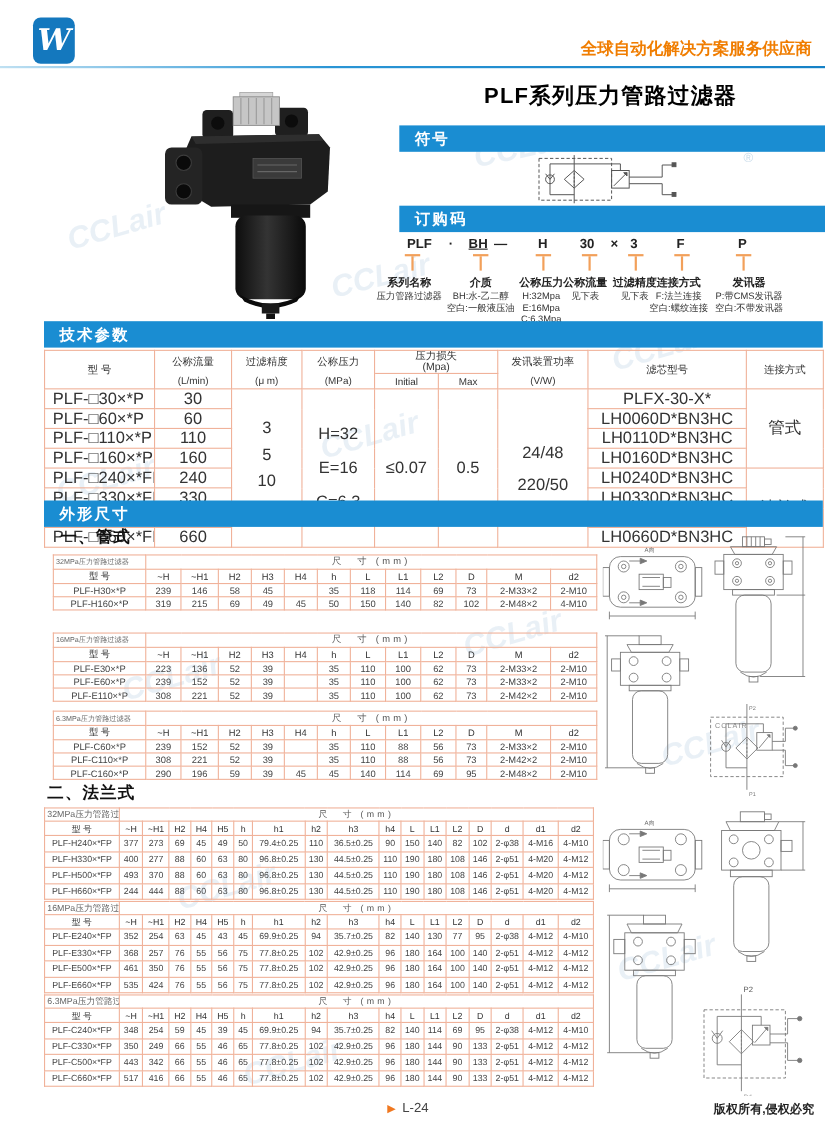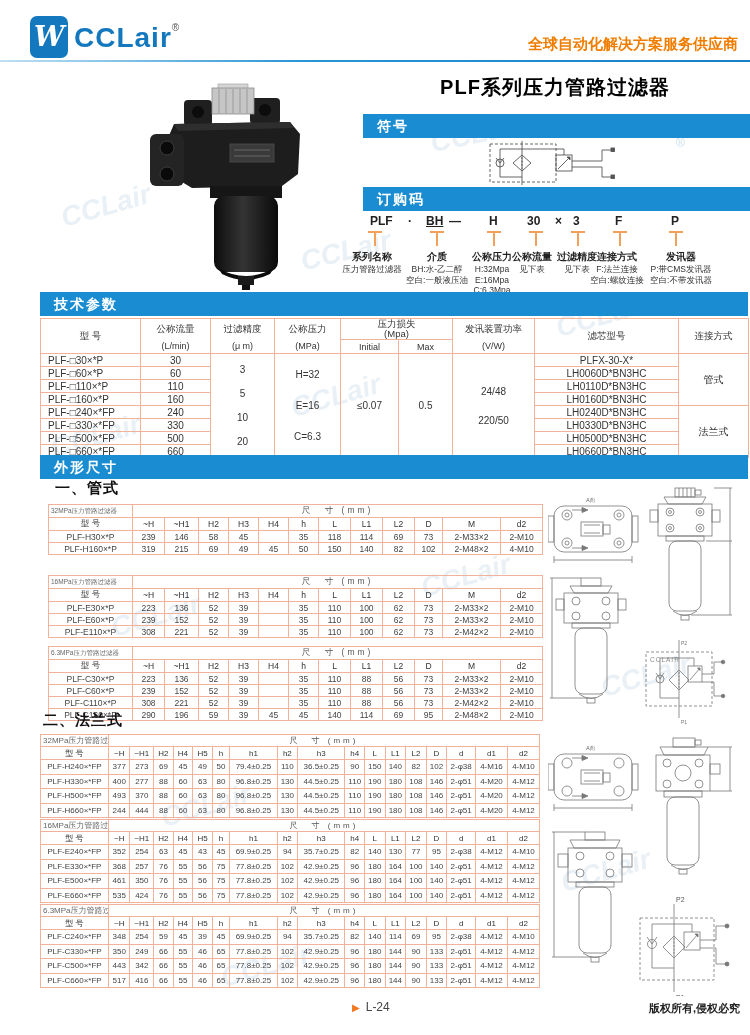--- a/index.html
+++ b/index.html
@@ -27,21 +27,21 @@
   
   .order-sec{position:absolute;left:365px;top:187px;width:385px;height:112px;}
   .cp{position:absolute;top:27px;font-size:12px;font-weight:600;color:#222;}
   .marker{position:absolute;top:44px;width:14px;height:15px;border-top:2px solid #f2a05a;}
   .marker:after{content:'';position:absolute;left:6px;top:0;width:2px;height:13px;background:#f2a05a;}
   .olabel{position:absolute;top:63px;font-weight:bold;font-size:10px;color:#222;text-align:center;white-space:nowrap;}
   .olines{position:absolute;top:77px;font-size:8.5px;color:#333;line-height:10.5px;text-align:center;white-space:nowrap;}
   
   .tech-wrap{position:absolute;left:40px;top:318px;width:708px;}
   .ttable{border-collapse:collapse;width:100%;table-layout:fixed;}
-  .ttable td{border:1px solid #f0b29a;text-align:center;font-size:10px;color:#333;height:12px;
+  .ttable td{border:1px solid #f0b29a;text-align:center;font-size:15px;color:#333;height:12px;
              padding:0;white-space:nowrap;overflow:hidden;}
   .ttable .hname{font-size:9.5px;color:#333;height:17px;}
   .ttable .nb{border-bottom:none;}
   .ttable .nt{border-top:none;}
   .ttable .hunit{font-size:9px;color:#333;height:13px;}
   .ttable .hloss span{display:block;line-height:10px;}
   .ttable .model{text-align:left;padding-left:7px;}
   .stack{display:flex;flex-direction:column;justify-content:space-around;align-items:center;margin:0 auto;}
   .stk-filter{height:96px;} .stk-press{height:92px;} .stk-power{height:58px;}
   
@@ -89,21 +89,20 @@
       <span class="wm" style="left: 160px; top: 790px; transform: rotate(-16deg);">CCLair</span>
       <span class="wm" style="left: 560px; top: 855px; transform: rotate(-16deg);">CCLair</span>
       <span class="wm" style="left: 220px; top: 950px; transform: rotate(-16deg);">CCLair</span>
     </div>
   <span class="regmark" style="left:676px;top:136px;">®</span>
   <span class="regmark" style="left:737px;top:193px;">®</span>
 
   <div class="logo-box">
     <div class="logo-glyph">W</div>
   </div>
-  <div class="brand"><span>CCLair</span><span class="reg">®</span></div>
   <div class="slogan">全球自动化解决方案服务供应商</div>
   <div class="hdr-line"></div>
 
   <div class="title">PLF系列压力管路过滤器</div>
 
   <svg style="left:122px;top:82px;" width="210" height="212" viewBox="0 0 210 212">
     <defs>
       <linearGradient id="bowlg" x1="0" y1="0" x2="1" y2="0">
         <stop offset="0" stop-color="#0d0d0d"></stop>
           <stop offset="0.45" stop-color="#343434"></stop>
@@ -506,35 +505,20 @@
             <td>H2</td>
             <td>H3</td>
             <td>H4</td>
             <td>h</td>
             <td>L</td>
             <td>L1</td>
             <td>L2</td>
             <td>D</td>
             <td>M</td>
             <td>d2</td>
-          </tr>
-          <tr class="datarow">
-            <td>PLF-C30×*P</td>
-            <td>223</td>
-            <td>136</td>
-            <td>52</td>
-            <td>39</td>
-            <td></td>
-            <td>35</td>
-            <td>110</td>
-            <td>88</td>
-            <td>56</td>
-            <td>73</td>
-            <td>2-M33×2</td>
-            <td>2-M10</td>
           </tr>
           <tr class="datarow">
             <td>PLF-C60×*P</td>
             <td>239</td>
             <td>152</td>
             <td>52</td>
             <td>39</td>
             <td></td>
             <td>35</td>
             <td>110</td>

